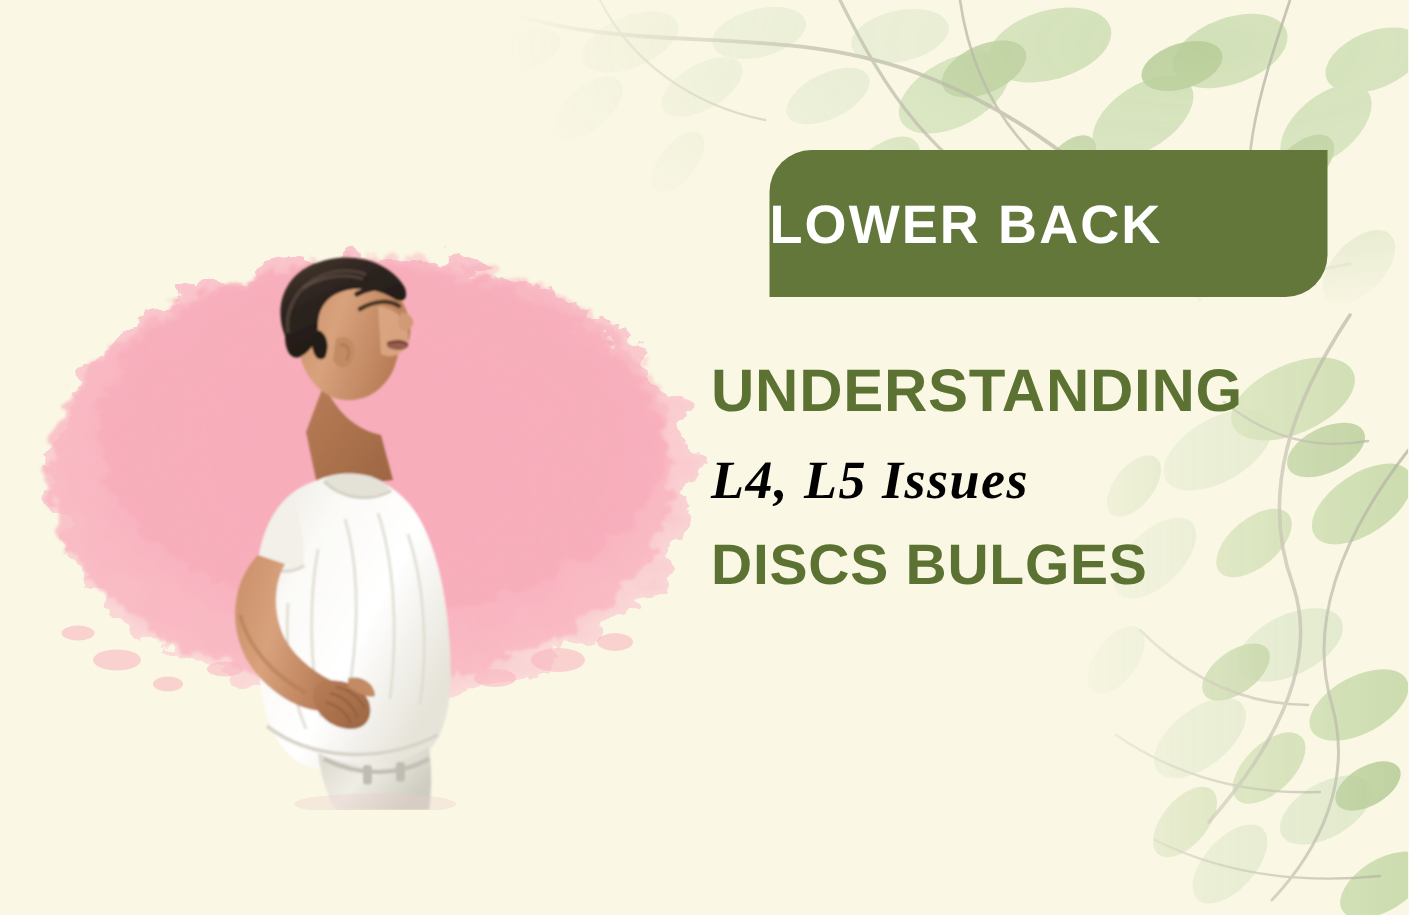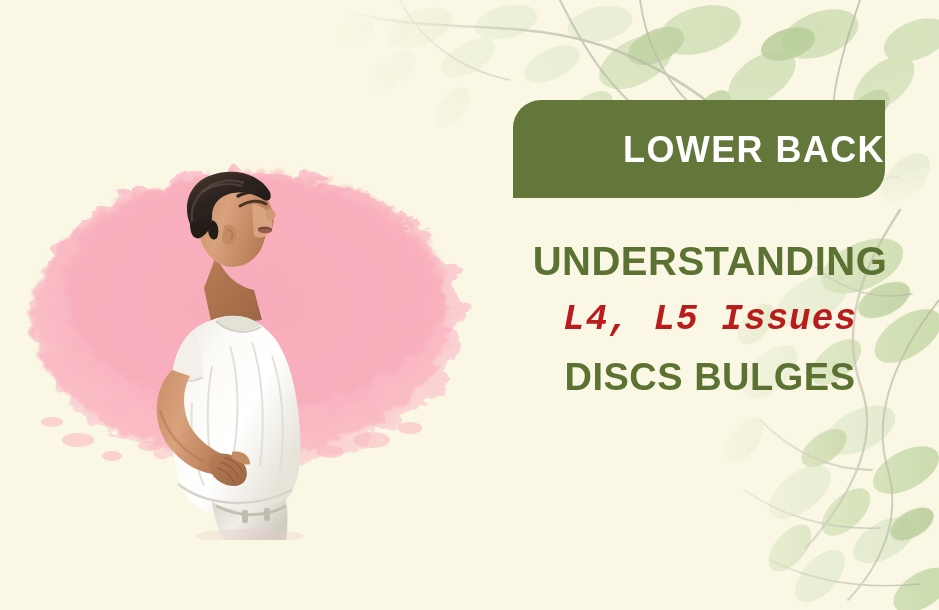--- a/index.html
+++ b/index.html
@@ -41,53 +41,53 @@
 
   
   #title-plate {
     position:absolute;
     left:513px; top:100px;
     width:372px; height:98px;
     background:#63773B;
     border-radius:28px 0 28px 0;
     display:flex;
     flex-direction:column;
-    align-items:flex-end;
+    align-items:flex-start;
     justify-content:center;
     padding-top:2px;
   }
   .plate-line {
     color:#FFFFFF;
     font-weight:bold;
     font-size:36px;
     letter-spacing:1.4px;
     line-height:38px;
     text-align:center;
     white-space:nowrap;
   }
 
   
   #text-stack {
     position:absolute;
-    left:500px; top:238px;
+    left:474px; top:238px;
     width:420px;
-    text-align:center;
+    text-align:left;
   }
   .headline {
     color:#5B7232;
     font-weight:bold;
     font-size:40px;
     letter-spacing:0.5px;
     line-height:46px;
     white-space:nowrap;
   }
   .headline.sub { font-size:38px; }
   .script {
-    color:#b91c1c;
-    font-family:Liberation Mono, monospace;
+    color:#000000;
+    font-family:Liberation Serif, serif;
     font-style:italic;
     font-weight:bold;
     font-size:36px;
     line-height:44px;
     letter-spacing:1px;
     white-space:nowrap;
   }
   .script.small { font-size:30px; }
   .sp-1 { height:14px; }
   .sp-2 { height:12px; }

